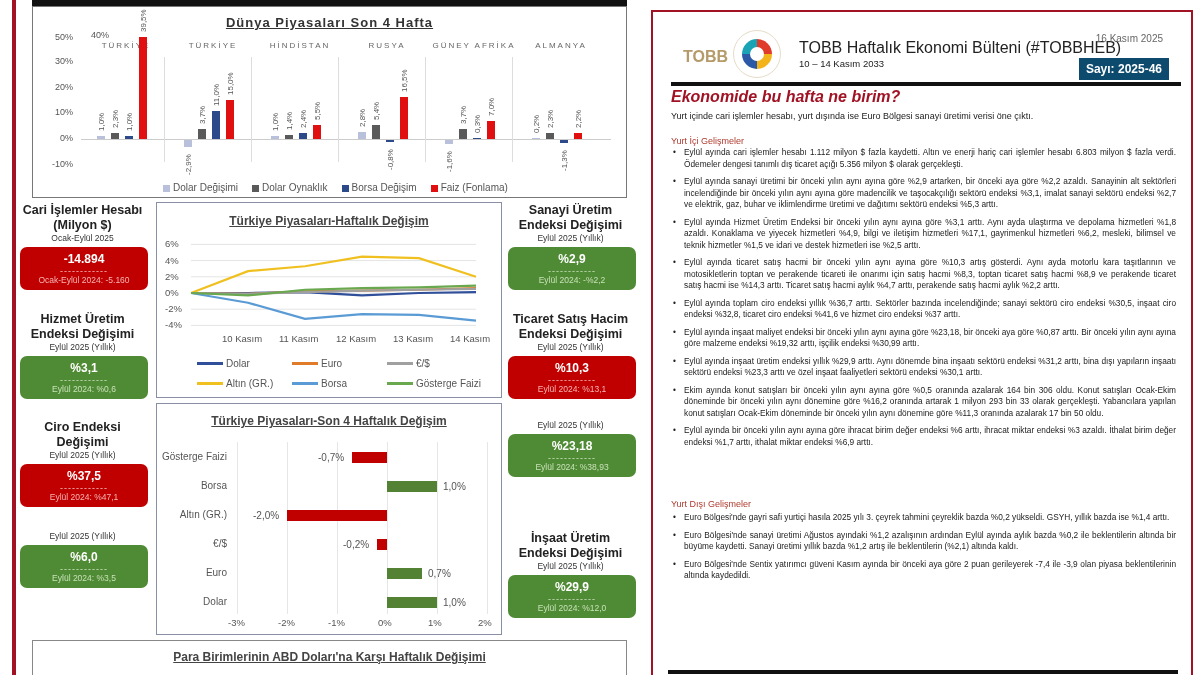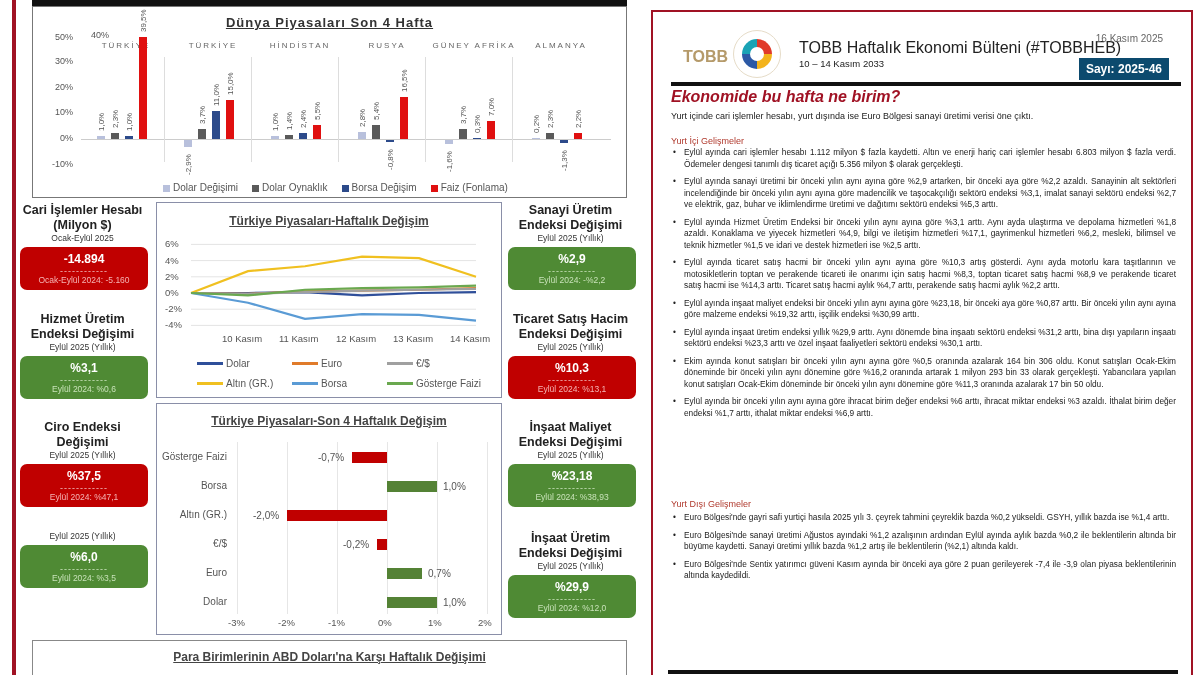--- a/index.html
+++ b/index.html
@@ -200,21 +200,20 @@
       <div class="kpi" style="left: 508px; top: 312px;">
         <div class="kpi-title">Ticaret Satış Hacim Endeksi Değişimi</div>
         <div class="kpi-sub">Eylül 2025 (Yıllık)</div>
         <div class="kpi-box red">
           <div class="kpi-val">%10,3</div>
           <div class="kpi-dash">------------</div>
           <div class="kpi-prev">Eylül 2024: %13,1</div>
         </div>
       </div>
       <div class="kpi" style="left: 508px; top: 420px;">
-        <div class="kpi-title">İnşaat Maliyet Endeksi Değişimi</div>
         <div class="kpi-sub">Eylül 2025 (Yıllık)</div>
         <div class="kpi-box green">
           <div class="kpi-val">%23,18</div>
           <div class="kpi-dash">------------</div>
           <div class="kpi-prev">Eylül 2024: %38,93</div>
         </div>
       </div>
       <div class="kpi" style="left: 508px; top: 531px;">
         <div class="kpi-title">İnşaat Üretim Endeksi Değişimi</div>
         <div class="kpi-sub">Eylül 2025 (Yıllık)</div>
@@ -333,20 +332,21 @@
     <div class="hdr-issue">Sayı: 2025-46</div>
     <div class="hdr-rule"></div>
     <div class="section-head">Ekonomide bu hafta ne birim?</div>
     <div class="intro">Yurt içinde cari işlemler hesabı, yurt dışında ise Euro Bölgesi sanayi üretimi verisi öne çıktı.</div>
     <div class="sub-head" style="top:124px;">Yurt İçi Gelişmeler</div>
     <ul class="bullets" id="domestic-list" style="top:135px;">
         <li>Eylül ayında cari işlemler hesabı 1.112 milyon $ fazla kaydetti. Altın ve enerji hariç cari işlemler hesabı 6.803 milyon $ fazla verdi. Ödemeler dengesi tanımlı dış ticaret açığı 5.356 milyon $ olarak gerçekleşti.</li>
         <li>Eylül ayında sanayi üretimi bir önceki yılın aynı ayına göre %2,9 artarken, bir önceki aya göre %2,2 azaldı. Sanayinin alt sektörleri incelendiğinde bir önceki yılın aynı ayına göre madencilik ve taşocakçılığı sektörü endeksi %3,1, imalat sanayi sektörü endeksi %2,7 ve elektrik, gaz, buhar ve iklimlendirme üretimi ve dağıtımı sektörü endeksi %5,3 arttı.</li>
         <li>Eylül ayında Hizmet Üretim Endeksi bir önceki yılın aynı ayına göre %3,1 arttı. Aynı ayda ulaştırma ve depolama hizmetleri %1,8 azaldı. Konaklama ve yiyecek hizmetleri %4,9, bilgi ve iletişim hizmetleri %17,1, gayrimenkul hizmetleri %6,2, mesleki, bilimsel ve teknik hizmetler %1,5 ve idari ve destek hizmetleri ise %2,5 arttı.</li>
         <li>Eylül ayında ticaret satış hacmi bir önceki yılın aynı ayına göre %10,3 artış gösterdi. Aynı ayda motorlu kara taşıtlarının ve motosikletlerin toptan ve perakende ticareti ile onarımı için satış hacmi %8,3, toptan ticaret satış hacmi %8,9 ve perakende ticaret satış hacmi ise %14,3 arttı. Ticaret satış hacmi aylık %4,7 arttı, perakende satış hacmi aylık %2,2 arttı.</li>
+        <li>Eylül ayında toplam ciro endeksi yıllık %36,7 arttı. Sektörler bazında incelendiğinde; sanayi sektörü ciro endeksi %30,5, inşaat ciro endeksi %32,8, ticaret ciro endeksi %41,6 ve hizmet ciro endeksi %37 arttı.</li>
         <li>Eylül ayında inşaat maliyet endeksi bir önceki yılın aynı ayına göre %23,18, bir önceki aya göre %0,87 arttı. Bir önceki yılın aynı ayına göre malzeme endeksi %19,32 arttı, işçilik endeksi %30,99 arttı.</li>
         <li>Eylül ayında inşaat üretim endeksi yıllık %29,9 arttı. Aynı dönemde bina inşaatı sektörü endeksi %31,2 arttı, bina dışı yapıların inşaatı sektörü endeksi %23,3 arttı ve özel inşaat faaliyetleri sektörü endeksi %30,1 arttı.</li>
         <li>Ekim ayında konut satışları bir önceki yılın aynı ayına göre %0,5 oranında azalarak 164 bin 306 oldu. Konut satışları Ocak-Ekim döneminde bir önceki yılın aynı dönemine göre %16,2 oranında artarak 1 milyon 293 bin 33 olarak gerçekleşti. Yabancılara yapılan konut satışları Ocak-Ekim döneminde bir önceki yılın aynı dönemine göre %11,3 oranında azalarak 17 bin 50 oldu.</li>
         <li>Eylül ayında bir önceki yılın aynı ayına göre ihracat birim değer endeksi %6 arttı, ihracat miktar endeksi %3 azaldı. İthalat birim değer endeksi %1,7 arttı, ithalat miktar endeksi %6,9 arttı.</li>
       </ul>
     <div class="sub-head" style="top:487px;">Yurt Dışı Gelişmeler</div>
     <ul class="bullets" id="foreign-list" style="top:500px;">
         <li>Euro Bölgesi'nde gayri safi yurtiçi hasıla 2025 yılı 3. çeyrek tahmini çeyreklik bazda %0,2 yükseldi. GSYH, yıllık bazda ise %1,4 arttı.</li>
         <li>Euro Bölgesi'nde sanayi üretimi Ağustos ayındaki %1,2 azalışının ardından Eylül ayında aylık bazda %0,2 ile beklentilerin altında bir büyüme kaydetti. Sanayi üretimi yıllık bazda %1,2 artış ile beklentilerin (%2,1) altında kaldı.</li>
         <li>Euro Bölgesi'nde Sentix yatırımcı güveni Kasım ayında bir önceki aya göre 2 puan gerileyerek -7,4 ile -3,9 olan piyasa beklentilerinin altında kaydedildi.</li>

